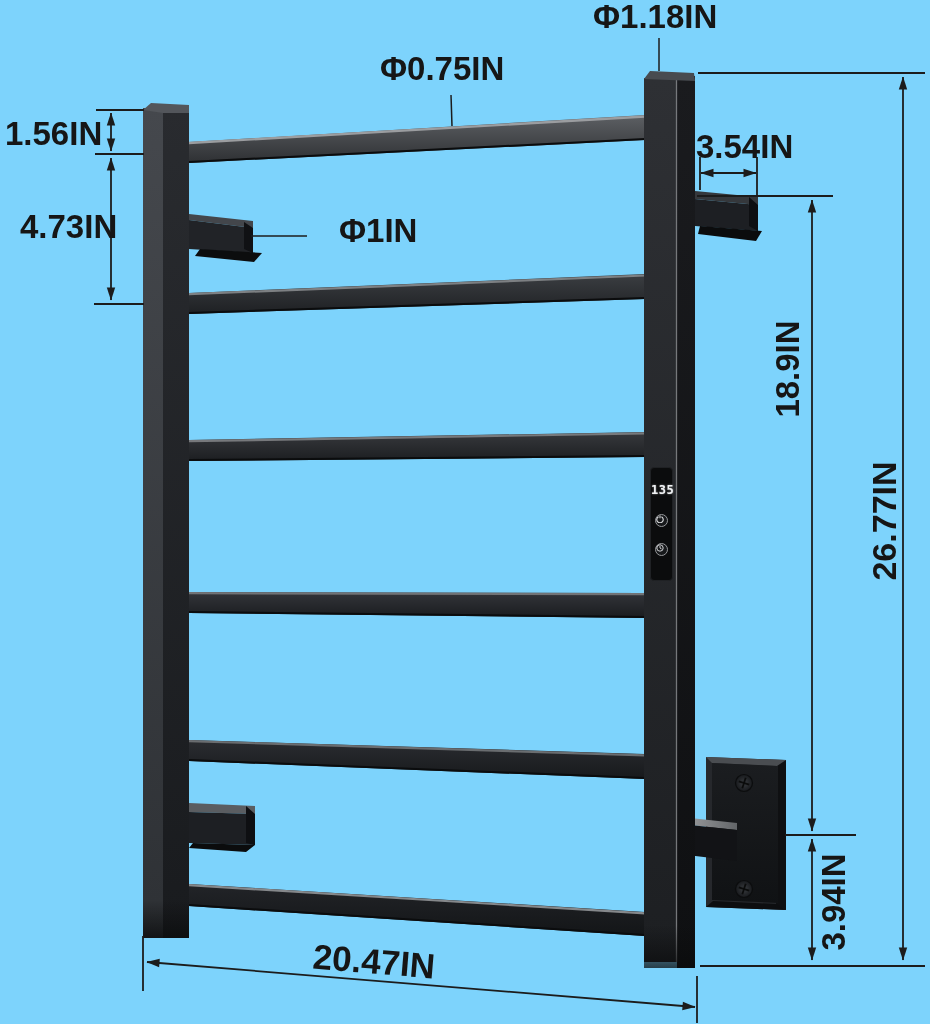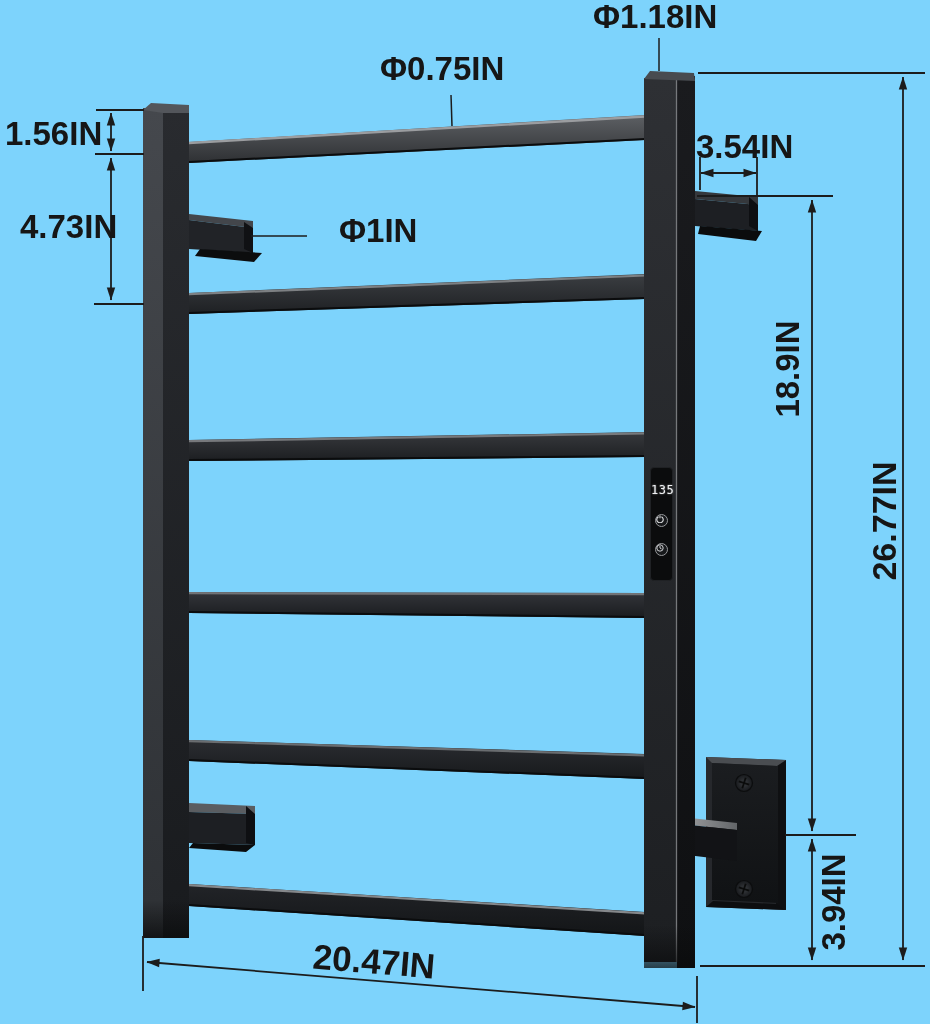--- a/index.html
+++ b/index.html
@@ -14,21 +14,21 @@
   }
   .vlabel{transform:translate(-50%,-50%) rotate(-90deg);}
   .slant{transform:translate(-50%,-50%) rotate(4.7deg);}
   .panel{
     position:absolute;left:650px;top:467px;width:23px;height:114px;
     background:#0b0c0d;border:1px solid #1f2124;border-radius:4px;
     box-sizing:border-box;
   }
   .panel-digits{
     position:absolute;left:0;top:15px;width:100%;text-align:center;
-    font-family:"DejaVu Sans Mono",monospace;font-weight:400;font-size:12px;
+    font-family:"DejaVu Sans Mono",monospace;font-weight:700;font-size:12px;
     color:#f0f2f4;letter-spacing:0.5px;text-shadow:0 0 2px rgba(255,255,255,.55);
   }
   .panel-btn{
     position:absolute;left:4px;width:13px;height:13px;border-radius:50%;
     border:1px solid #96989b;box-sizing:border-box;background:#17191b;
     display:flex;align-items:center;justify-content:center;
   }
   .btn-power{top:46px;}
   .btn-timer{top:75px;}
 </style>

